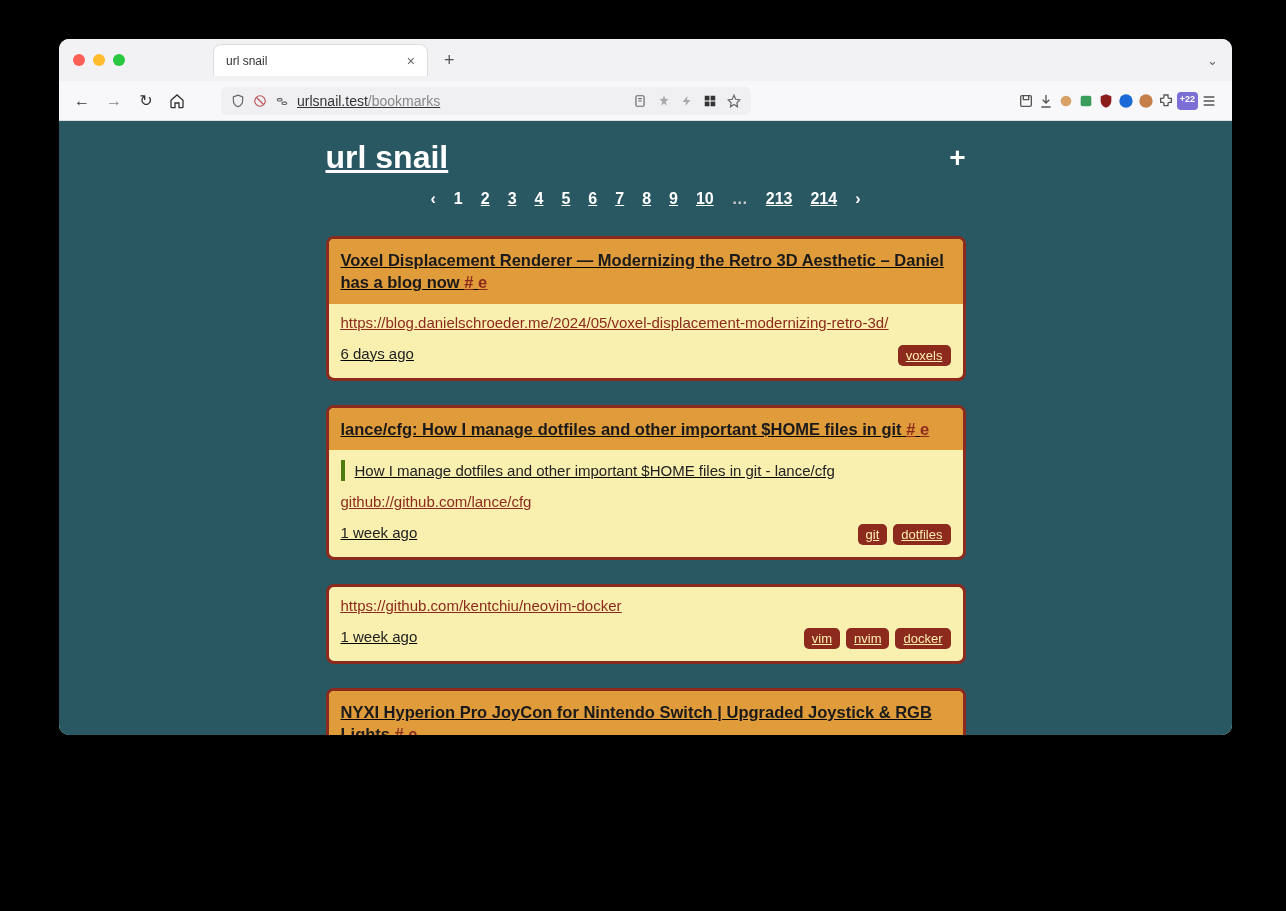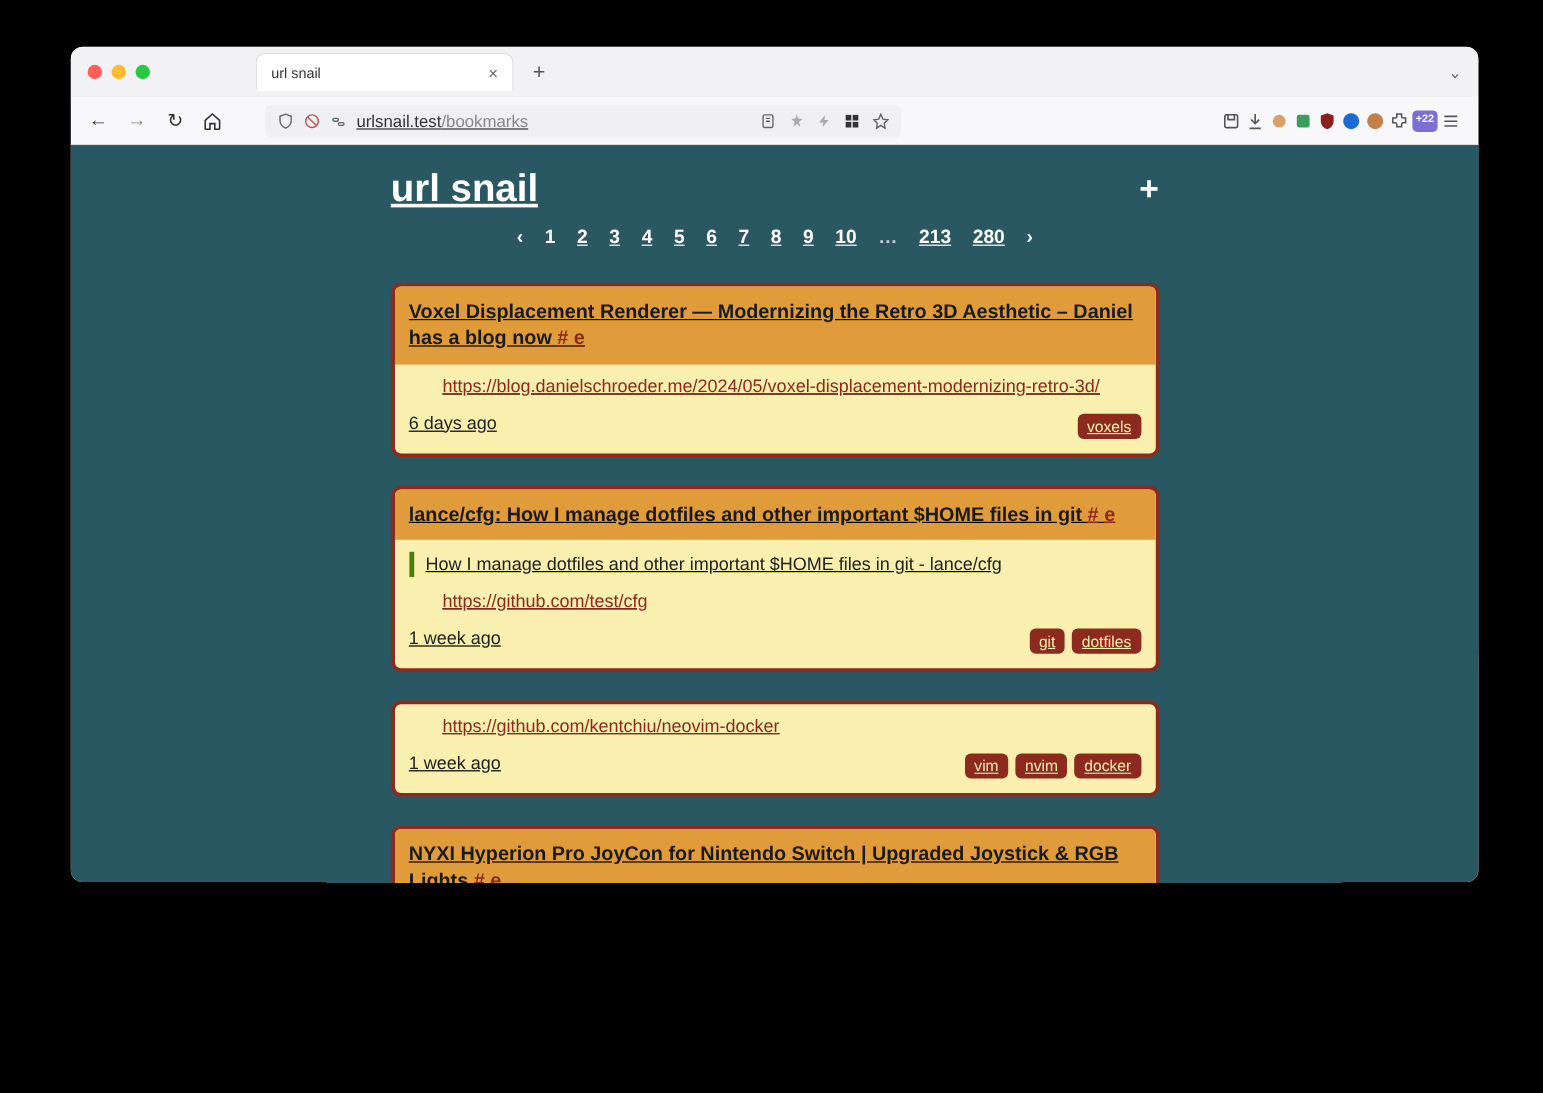--- a/index.html
+++ b/index.html
@@ -170,21 +170,20 @@
       color: #222;
       font-size: 15px;
     }
     .bm-url {
       color: #8c2a1e;
       text-decoration: underline;
       font-size: 15px;
       word-break: break-all;
       display: block;
       margin-bottom: 14px;
-      margin-left: 28px;
     }
     .bm-footer {
       display: flex;
       justify-content: space-between;
     }
     .bm-time { color: #222; font-size: 15px; }
     .bm-tags { display: flex; gap: 6px; }
     .tag {
       background: #8c2a1e;
       color: #f9efaf;
@@ -344,42 +343,42 @@
         <span class="page-item link">3</span>
         <span class="page-item link">4</span>
         <span class="page-item link">5</span>
         <span class="page-item link">6</span>
         <span class="page-item link">7</span>
         <span class="page-item link">8</span>
         <span class="page-item link">9</span>
         <span class="page-item link">10</span>
         <span class="page-ellipsis">…</span>
         <span class="page-item link">213</span>
-        <span class="page-item link">280</span>
+        <span class="page-item link">214</span>
         <span class="page-item">›</span>
       </div>
 
       <div id="bookmarks-container">
           <div class="bookmark">
             <div class="bm-header"><span>Voxel Displacement Renderer — Modernizing the Retro 3D Aesthetic – Daniel has a blog now </span><a class="bm-hash">#</a> <a class="bm-edit">e</a></div>
             <div class="bm-body">
               <a class="bm-url">https://blog.danielschroeder.me/2024/05/voxel-displacement-modernizing-retro-3d/</a>
               <div class="bm-footer">
                 <span class="bm-time">6 days ago</span>
                 <div class="bm-tags">
                   <a class="tag">voxels</a>
                 </div>
               </div>
             </div>
           </div>
           <div class="bookmark">
             <div class="bm-header"><span>lance/cfg: How I manage dotfiles and other important $HOME files in git </span><a class="bm-hash">#</a> <a class="bm-edit">e</a></div>
             <div class="bm-body">
               <div class="bm-desc">How I manage dotfiles and other important $HOME files in git - lance/cfg</div>
-              <a class="bm-url">https://github.com/test/cfg</a>
+              <a class="bm-url">github://github.com/lance/cfg</a>
               <div class="bm-footer">
                 <span class="bm-time">1 week ago</span>
                 <div class="bm-tags">
                   <a class="tag">git</a>
                   <a class="tag">dotfiles</a>
                 </div>
               </div>
             </div>
           </div>
           <div class="bookmark">

